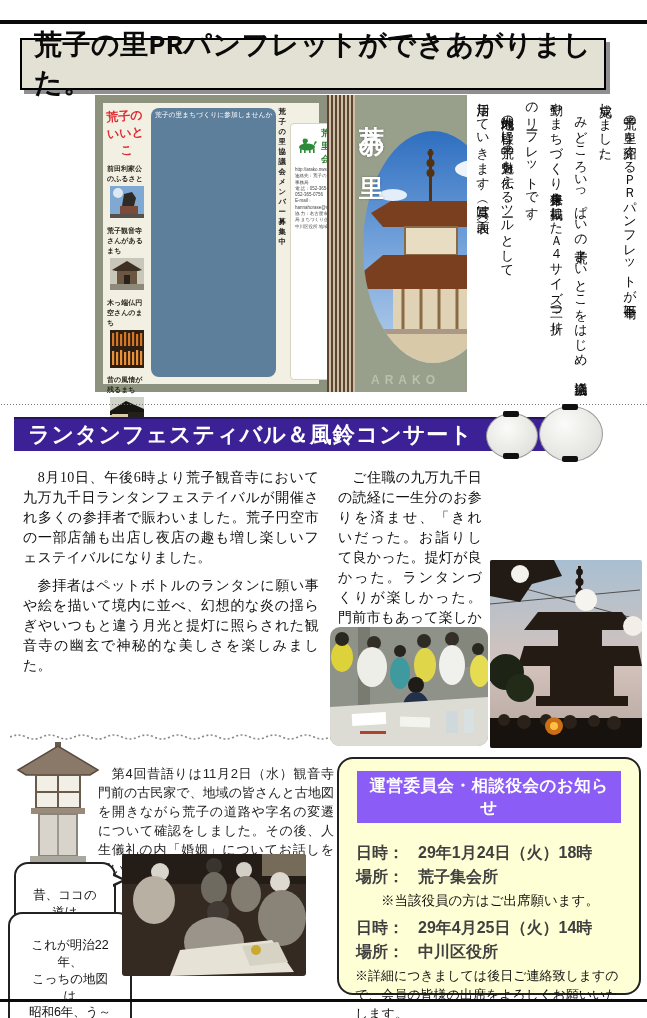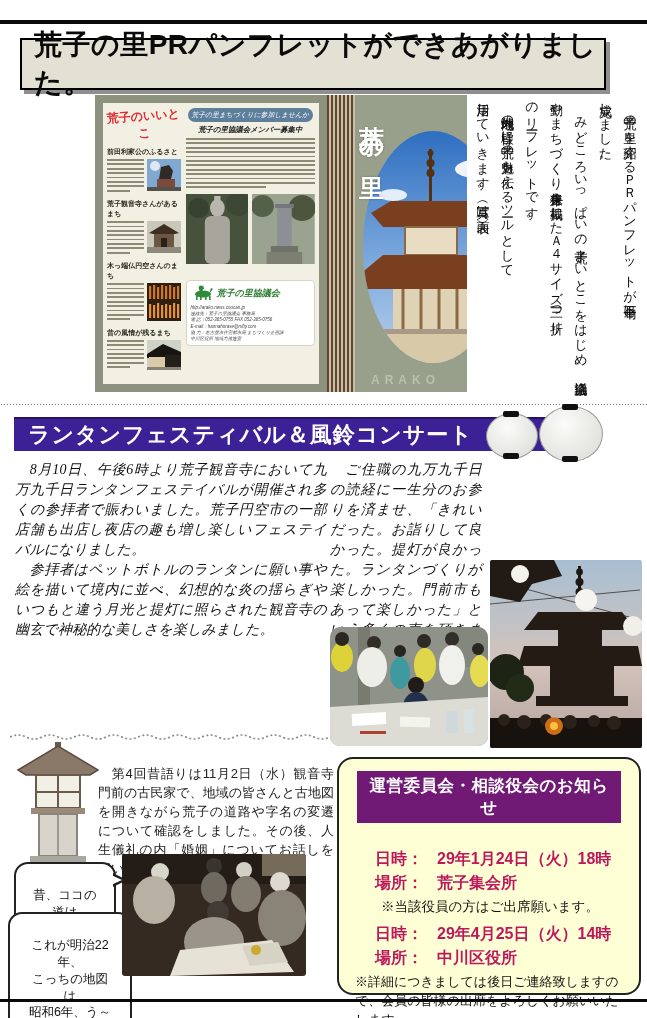--- a/index.html
+++ b/index.html
@@ -7,28 +7,28 @@
         font-family:"Liberation Sans",sans-serif;color:#111;}
 
   
   .rule{position:absolute;left:0;right:0;background:#0a0a0a;}
   .dotted-sep{position:absolute;left:0;width:647px;height:3px;
     background-image:radial-gradient(circle,#777 .7px,transparent 1px);background-size:3px 3px;}
 
   
   .headline{position:absolute;left:20px;top:38px;width:586px;height:52px;background:#e3e1d4;
     border:2px solid #000;box-shadow:4px 4px 0 #8f8f8f;display:flex;align-items:center;
-    padding-left:12px;box-sizing:border-box;font-weight:bold;font-size:28px;letter-spacing:.5px;color:#0a0a0a;}
+    padding-left:12px;box-sizing:border-box;font-weight:bold;font-size:28px;letter-spacing:.5px;color:#0a0a0a;font-family:Liberation Mono, monospace;}
 
   
   .pamphlet{position:absolute;left:95px;top:95px;width:372px;height:297px;background:#8d927f;}
   .pam-main{position:absolute;left:8px;top:8px;width:216px;height:281px;background:#f2efe3;
     display:flex;gap:5px;padding:4px;box-sizing:border-box;}
   .pam-left{width:76px;}
-  .pam-mid{flex:1;display:flex;flex-direction:column;font-style:italic;}
+  .pam-mid{flex:1;display:flex;}
   .pam-logo{color:#e02a30;font-weight:bold;font-size:12px;text-align:center;
     font-family:"Liberation Serif",serif;transform:rotate(-4deg);margin:1px 0 5px;}
   .pam-sec{margin-bottom:5px;}
   .pam-sec h4{margin:0 0 2px;font-size:7px;font-weight:bold;color:#2e2c1e;}
   .pam-row{display:flex;gap:3px;}
   .pam-row .tl{flex:1;}
   .pam-ph{width:34px;flex:none;}
   .pam-ph svg{display:block;}
   .tl i{display:block;height:1.8px;background:#8d8a76;margin-bottom:2.6px;}
   .tl i:last-child{width:62%;}
@@ -64,21 +64,21 @@
     display:flex;align-items:center;padding-left:14px;}
   .lantern{position:absolute;}
   .lantern .lbody{width:100%;height:100%;border-radius:50%;border:1px solid #9a9a96;
     background:radial-gradient(ellipse at 40% 32%,#fbfbf9,#d9d9d4);}
   .lantern .lcap{position:absolute;left:50%;transform:translateX(-50%);width:16px;height:6px;
     background:#101010;border-radius:2px;}
   .lcap.t{top:-2px;} .lcap.b{bottom:-2px;}
 
   .fest-col{position:absolute;top:460px;font-family:"Liberation Serif",serif;font-size:14px;
     line-height:20px;letter-spacing:.2px;text-align:justify;color:#101010;}
-  .fest-col p{margin:0;font-style:italic;}
+  .fest-col p{margin:8px;}
   .col-l{left:15px;width:312px;}
   .col-r{left:330px;width:312px;}
   .photoB{float:right;width:152px;height:188px;margin:100px 0 0 8px;overflow:hidden;border-radius:2px;}
   .photoA{position:absolute;left:330px;top:627px;width:158px;height:119px;border-radius:10px;overflow:hidden;}
   .photoA svg,.photoB svg,.photoC svg{display:block;}
 
   .wavy{position:absolute;left:10px;top:726px;}
 
   
   .mukashi-title{position:absolute;left:100px;top:735px;width:232px;text-align:center;
@@ -95,23 +95,23 @@
     border-bottom:7px solid transparent;border-left:14px solid #222;right:-13px;}
   .tail-w{position:absolute;width:0;height:0;border-top:5px solid transparent;
     border-bottom:5px solid transparent;border-left:11px solid #fff;right:-8px;}
   .b1 .tail-d{top:9px;} .b1 .tail-w{top:11px;}
   .b2 .tail-d{top:26px;} .b2 .tail-w{top:28px;}
   .photoC{position:absolute;left:122px;top:854px;width:184px;height:122px;border-radius:3px;overflow:hidden;}
 
   
   .notice{position:absolute;left:337px;top:757px;width:304px;height:238px;background:#ffffd6;
     border:2px solid #222;border-radius:16px;box-sizing:border-box;padding:10px 16px 8px;}
-  .notice-banner{background:#701a75;color:#fff;font-weight:bold;font-size:16.5px;text-align:center;
-    padding:4px 9px;margin:2px 2px 26px;letter-spacing:.5px;}
-  .n-row{display:flex;font-weight:bold;font-size:16px;margin:3px 0 3px 20px;color:#be185d;}
+  .notice-banner{background:#8b5cf6;color:#fff;font-weight:bold;font-size:16.5px;text-align:center;
+    padding:4px 9px;margin:2px 2px 20px;letter-spacing:.5px;}
+  .n-row{display:flex;font-weight:bold;font-size:16px;margin:3px 0 3px 1px;color:#404040;}
   .n-label{width:62px;flex:none;}
   .n-note{font-family:"Liberation Serif",serif;font-size:13.5px;margin:4px 0 8px 26px;color:#111;}
   .notice-sub{background:#fff;border:2px solid #444;font-weight:bold;font-size:17px;text-align:center;
     padding:3px 2px;margin:6px 6px 10px;letter-spacing:.5px;}
   .n-footer{font-family:"Liberation Serif",serif;font-size:13px;line-height:1.45;margin-top:4px;color:#111;}
 </style>
 </head>
 <body>
 
 <div class="page">

